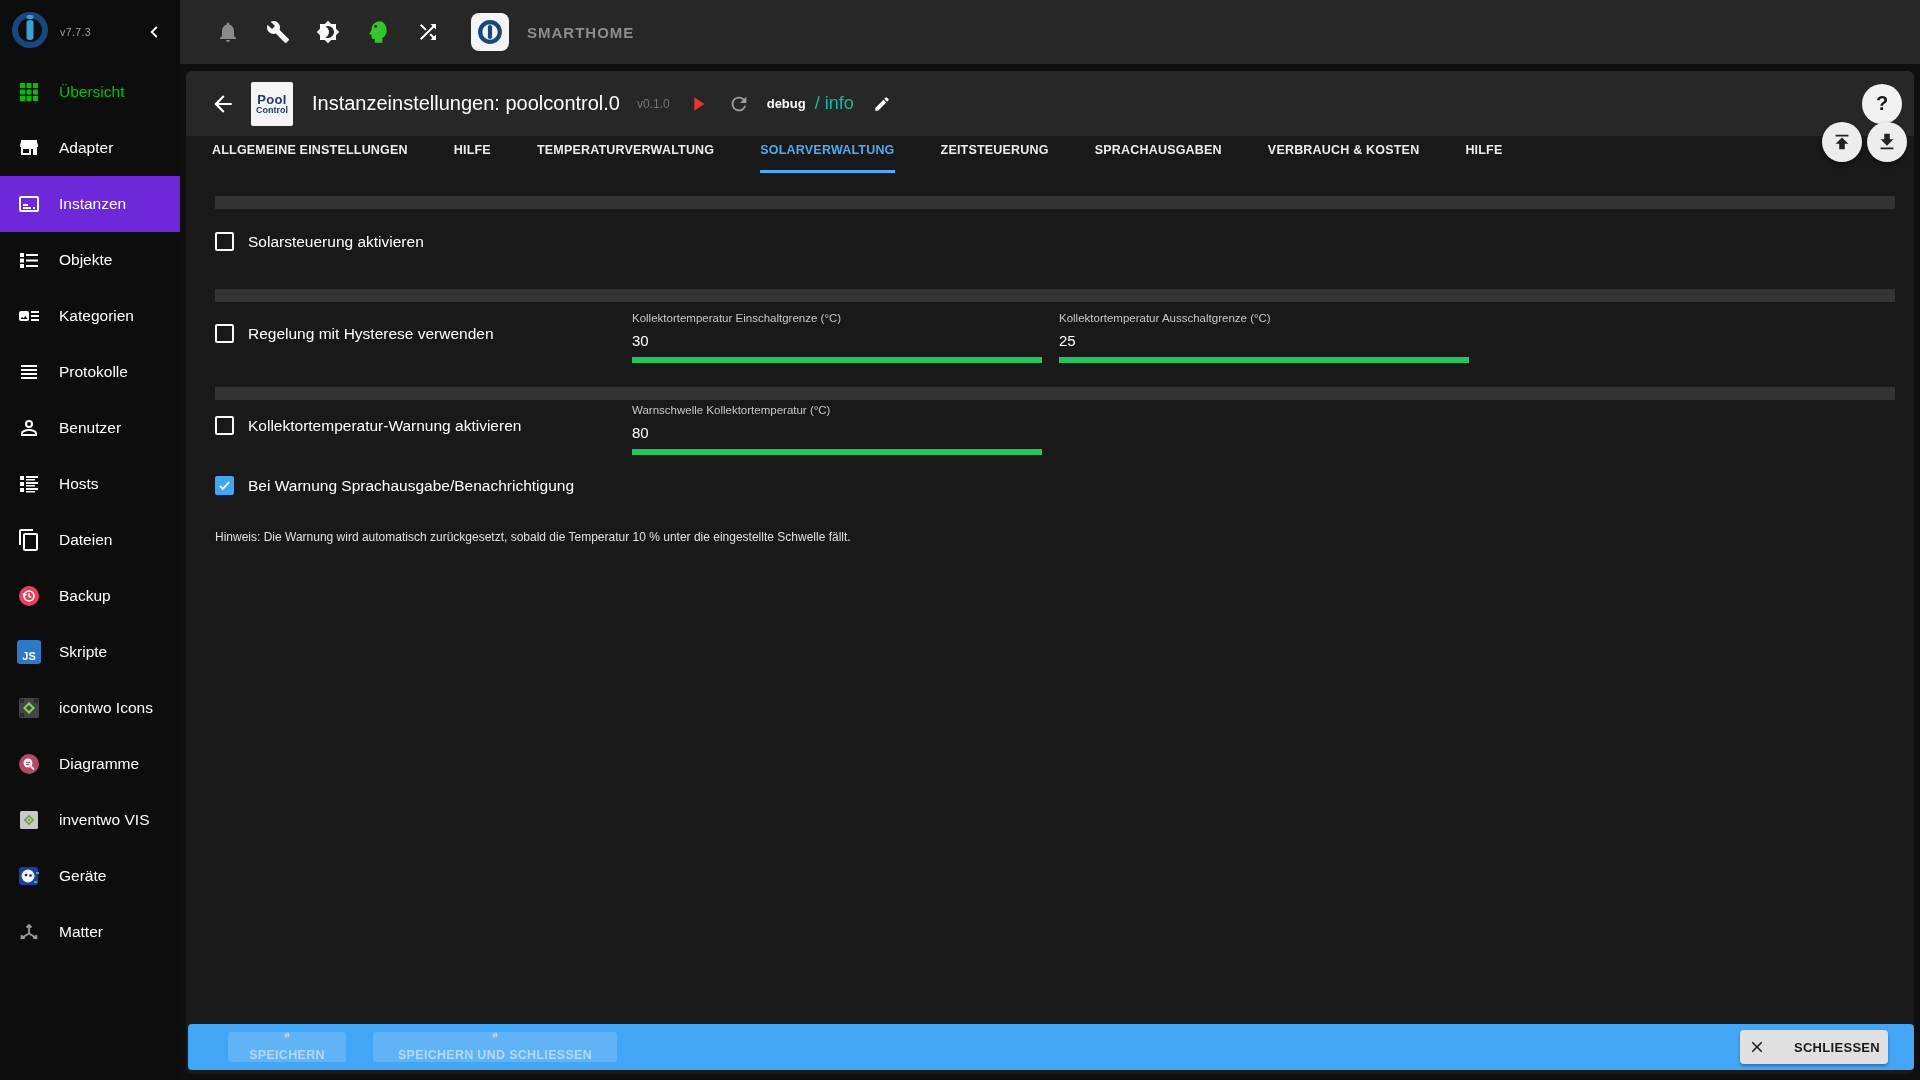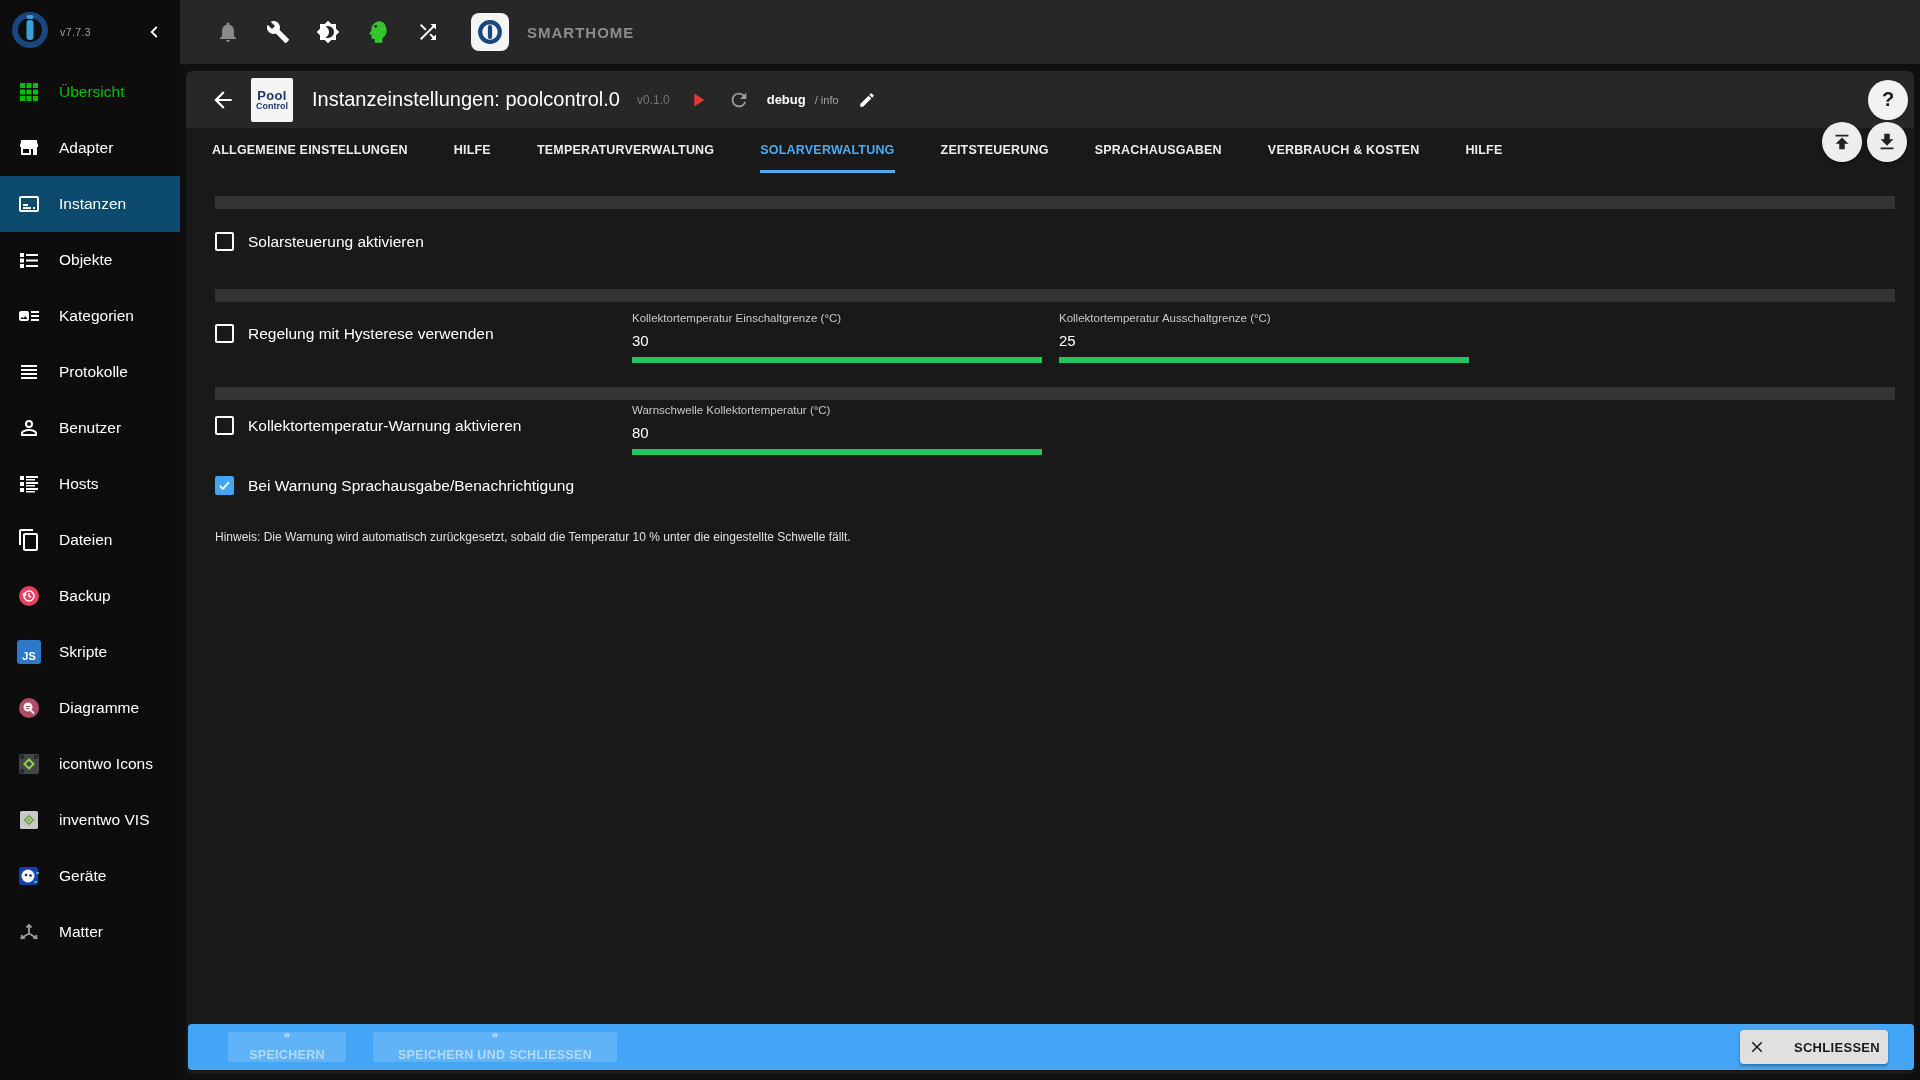--- a/index.html
+++ b/index.html
@@ -9,44 +9,44 @@
 
   
   .sidebar { width:180px; min-width:180px; background:#0d0d0d; height:100%; }
   .sidebar-header { height:64px; display:flex; align-items:center; padding:0 14px 0 10px; gap:10px; }
   .sb-version { font-size:10.5px; color:#9e9e9e; letter-spacing:.4px; }
   .sb-collapse { margin-left:auto; width:24px; height:24px; display:flex; align-items:center; justify-content:center; cursor:pointer; }
   .nav-item { height:56px; display:flex; align-items:center; gap:18px; padding-left:17px;
     font-size:15.5px; color:#fff; cursor:pointer; white-space:nowrap; }
   .nav-item svg { flex:0 0 24px; }
   .nav-item.green { color:#00c100; }
-  .nav-item.active { background:#0c4a6e; }
+  .nav-item.active { background:#6d28d9; }
   .js-badge { width:24px; height:24px; background:#2d79c7; border-radius:3px; color:#fff;
     font-weight:bold; font-size:11px; display:flex; align-items:flex-end; justify-content:center; padding-bottom:2px; }
 
   
   .main { flex:1; position:relative; background:#0f0f0f; }
   .toolbar { height:64px; background:#272727; display:flex; align-items:center; padding-left:35px; gap:24px; }
   .tb-icon { width:26px; height:26px; display:flex; align-items:center; justify-content:center; cursor:pointer; }
   .app-logo-box { width:38px; height:38px; background:#f5f5f5; border-radius:8px; display:flex; align-items:center; justify-content:center; margin-left:6px; }
   .app-name { color:#8d8d8d; font-size:15px; font-weight:bold; letter-spacing:1px; margin-left:-6px; }
 
   .page { position:absolute; top:64px; left:0; right:0; bottom:0; background:#0f0f0f; }
   .content-bg { position:absolute; top:61px; left:6px; right:6px; bottom:6px; background:#191919; border-radius:0 0 6px 6px; }
 
-  .inst-header { position:absolute; top:7px; left:6px; right:6px; height:57px; background:#272727;
-    border-radius:6px 6px 0 0; display:flex; align-items:center; padding:0 6px 0 24px; gap:15px; }
+  .inst-header { position:absolute; top:7px; left:6px; right:6px; height:65px; background:#272727;
+    border-radius:6px 6px 0 0; display:flex; align-items:center; padding:0 12px 0 24px; gap:15px; }
   .pool-logo { width:42px; height:44px; background:#f5f5f5; border-radius:2px; display:flex; flex-direction:column;
     align-items:center; justify-content:center; line-height:1; }
   .pool-logo .l1 { color:#1b3a6b; font-weight:bold; font-size:13px; letter-spacing:.3px; }
   .pool-logo .l2 { color:#1b3a6b; font-weight:bold; font-size:9px; }
   .inst-title { font-size:20px; color:#fff; margin-left:4px; }
   .inst-version { font-size:12px; color:#757575; margin-left:2px; }
   .log-level { font-size:13px; font-weight:bold; color:#fff; }
-  .log-level2 { font-size:11px; color:#a3a3a3; margin-left:-6px; }
+  .log-level2 { font-size:18px; color:#14b8a6; margin-left:-6px; }
   .help-circle { margin-left:auto; width:40px; height:40px; border-radius:50%; background:#f2f2f2;
     color:#1a1a1a; font-size:20px; font-weight:bold; display:flex; align-items:center; justify-content:center; cursor:pointer; }
 
   .tabs-row { position:absolute; top:61px; left:6px; right:6px; height:50px; display:flex; align-items:stretch;
     padding-left:26px; gap:46px; }
   .tab { display:flex; align-items:center; font-size:12.5px; font-weight:bold; letter-spacing:.2px;
     color:#ededed; cursor:pointer; position:relative; white-space:nowrap; }
   .tab.active { color:#4dabf5; }
   .tab.active::after { content:""; position:absolute; left:0; right:0; bottom:2px; height:3px; background:#4dabf5; }
   .action-circles { position:absolute; top:58px; right:13px; display:flex; gap:5px; }
@@ -183,36 +183,36 @@
             <path d="M6 9.5l1.2 2.4 2.2-1.6" fill="none" stroke="#fff" stroke-width="1.4"></path>
           </svg>
         <span>Backup</span>
       </div>
       <div class="nav-item">
         <span class="js-badge">JS</span>
         <span>Skripte</span>
       </div>
       <div class="nav-item">
         <svg width="24" height="24" viewBox="0 0 24 24">
-            <circle cx="12" cy="12" r="10" fill="#b34a66"></circle>
-            <circle cx="11" cy="11" r="4.5" fill="#f4f4f4"></circle>
-            <path d="M9 10.5h4M9 12.5h3" stroke="#b34a66" stroke-width="1"></path>
-            <path d="M14 14.5l3 3" stroke="#f4f4f4" stroke-width="1.8"></path>
-          </svg>
-        <span>Diagramme</span>
-      </div>
-      <div class="nav-item">
-        <svg width="24" height="24" viewBox="0 0 24 24">
             <rect x="2" y="2" width="20" height="20" rx="2" fill="#454545"></rect>
             <rect x="3" y="3" width="4" height="4" fill="#2b2b2b"></rect>
             <rect x="17" y="3" width="4" height="4" fill="#2b2b2b"></rect>
             <rect x="3" y="17" width="4" height="4" fill="#2b2b2b"></rect>
             <rect x="8.8" y="8.8" width="6.4" height="6.4" fill="none" stroke="#8bd34a" stroke-width="2" transform="rotate(45 12 12)"></rect>
           </svg>
         <span>icontwo Icons</span>
+      </div>
+      <div class="nav-item">
+        <svg width="24" height="24" viewBox="0 0 24 24">
+            <circle cx="12" cy="12" r="10" fill="#b34a66"></circle>
+            <circle cx="11" cy="11" r="4.5" fill="#f4f4f4"></circle>
+            <path d="M9 10.5h4M9 12.5h3" stroke="#b34a66" stroke-width="1"></path>
+            <path d="M14 14.5l3 3" stroke="#f4f4f4" stroke-width="1.8"></path>
+          </svg>
+        <span>Diagramme</span>
       </div>
       <div class="nav-item">
         <svg width="24" height="24" viewBox="0 0 24 24">
             <rect x="3" y="3" width="18" height="18" rx="1.5" fill="#c9c9c9"></rect>
             <rect x="9" y="9" width="6" height="6" fill="none" stroke="#6aa83c" stroke-width="1.6" transform="rotate(45 12 12)"></rect>
             <circle cx="12" cy="12" r="1.2" fill="#6aa83c"></circle>
           </svg>
         <span>inventwo VIS</span>
       </div>
       <div class="nav-item">

